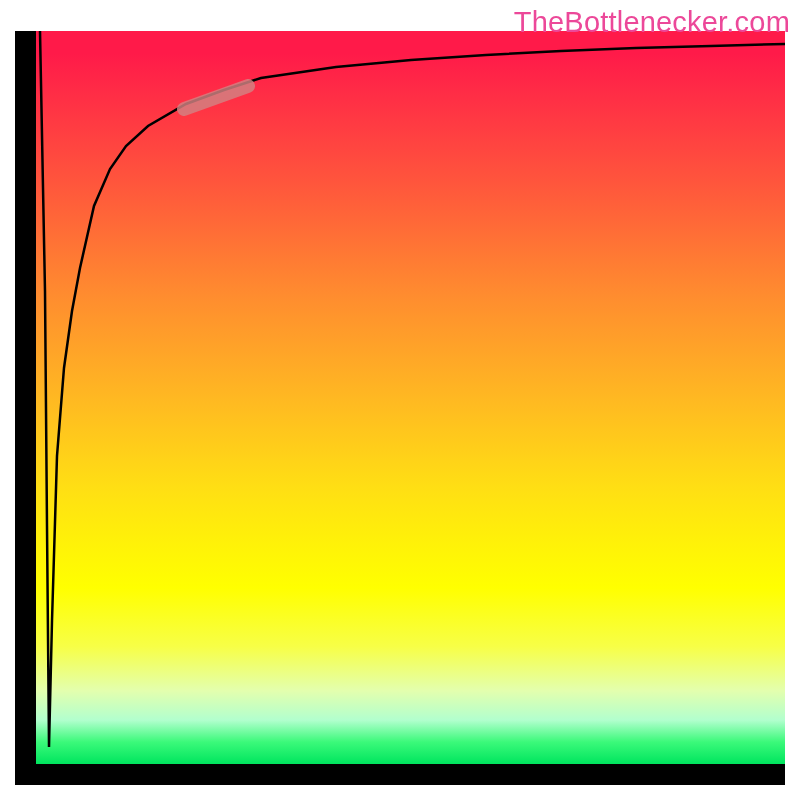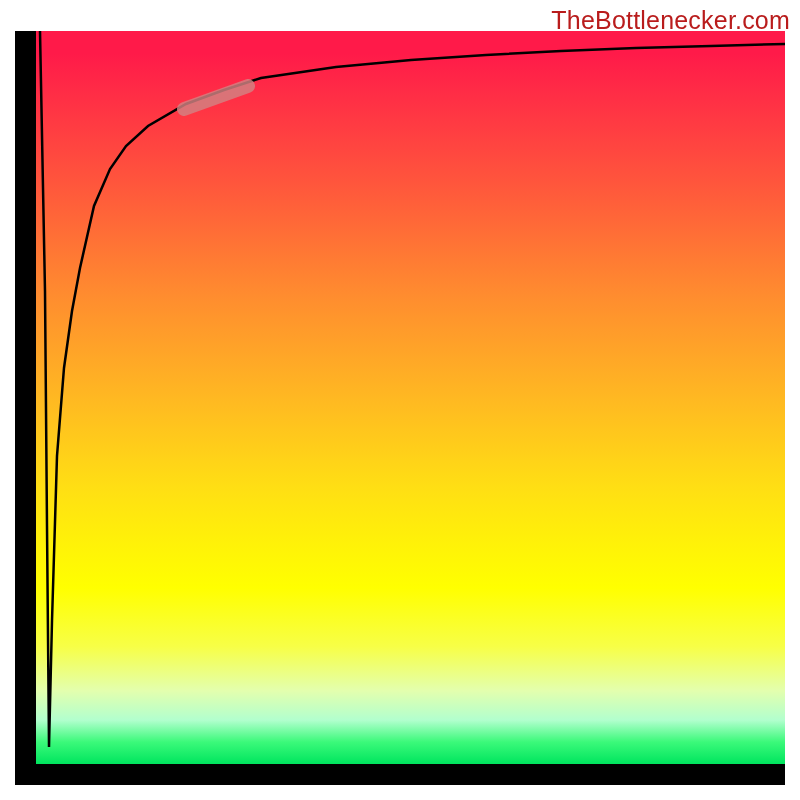--- a/index.html
+++ b/index.html
@@ -8,22 +8,22 @@
     height: 800px;
     background: #ffffff;
     font-family: Arial, Helvetica, sans-serif;
     position: relative;
     overflow: hidden;
   }
   .watermark {
     position: absolute;
     top: 6px;
     right: 10px;
-    font-size: 25px;
-    color: #b91c1c;
+    font-size: 29px;
+    color: #ec4899;
     font-weight: 400;
     letter-spacing: 0.2px;
     z-index: 10;
   }
   .plot-outer {
     position: absolute;
     left: 15px;
     top: 31px;
     width: 770px;
     height: 754px;

